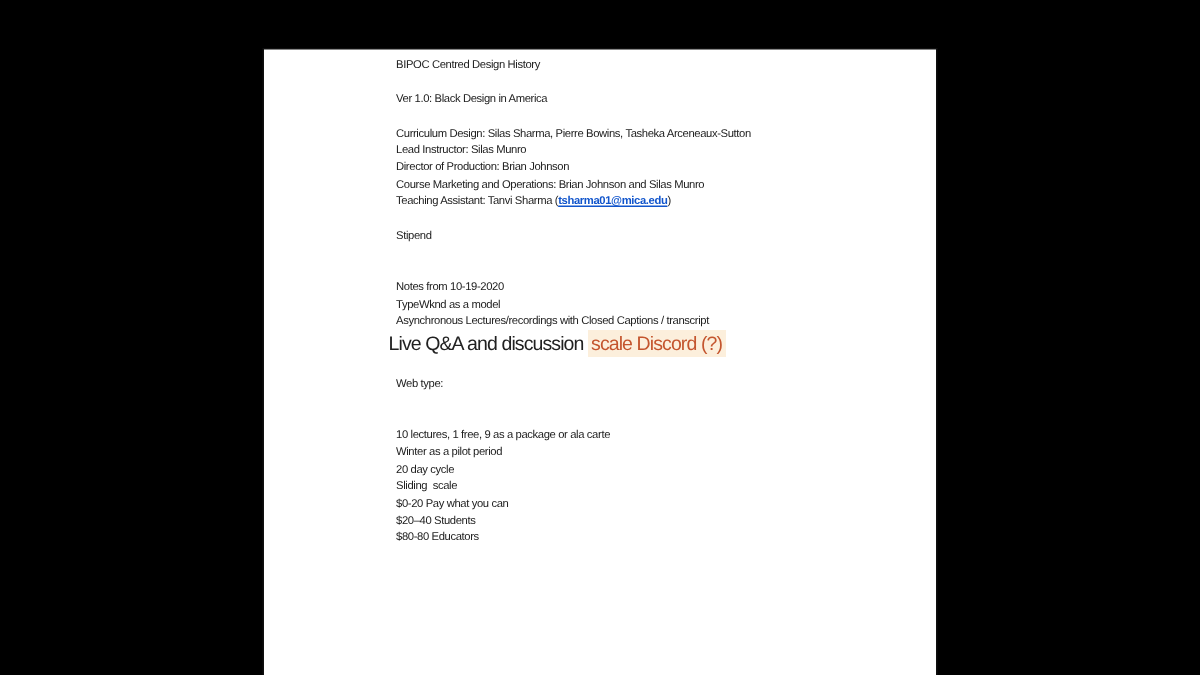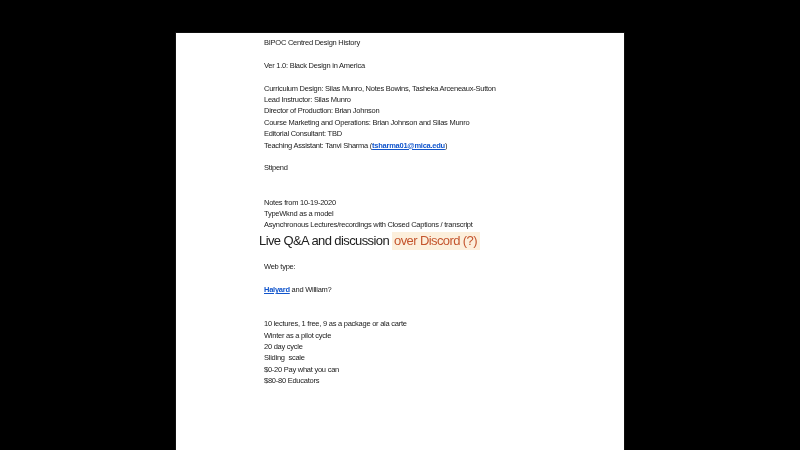--- a/index.html
+++ b/index.html
@@ -69,42 +69,41 @@
 <body>
 
 <div class="canvas">
   <div class="page">
     <div class="content">
 
       <div class="ln">BIPOC Centred Design History</div>
 
       <div class="ln g1">Ver 1.0: Black Design in America</div>
 
-      <div class="ln g1">Curriculum Design: Silas Munro, Notes Bowins, Tasheka Arceneaux-Sutton</div>
+      <div class="ln g1">Curriculum Design: Silas Sharma, Pierre Bowins, Tasheka Arceneaux-Sutton</div>
       <div class="ln">Lead Instructor: Silas Munro</div>
       <div class="ln">Director of Production: Brian Johnson</div>
       <div class="ln">Course Marketing and Operations: Brian Johnson and Silas Munro</div>
-      <div class="ln">Editorial Consultant: TBD</div>
       <div class="ln"><span>Teaching Assistant: Tanvi Sharma (</span><a class="link">tsharma01@mica.edu</a><span>)</span></div>
 
       <div class="ln g1">Stipend</div>
 
       <div class="ln g2">Notes from 10-19-2020</div>
       <div class="ln">TypeWknd as a model</div>
       <div class="ln">Asynchronous Lectures/recordings with Closed Captions / transcript</div>
 
-      <div class="big"><span>Live Q&amp;A and discussion </span><span class="hl">over Discord (?)</span></div>
+      <div class="big"><span>Live Q&amp;A and discussion </span><span class="hl">scale Discord (?)</span></div>
 
 
       <div class="ln g1">Web type:</div>
 
-      <div class="ln g1"><a class="link">Halyard</a><span> and William?</span></div>
 
       <div class="ln g2">10 lectures, 1 free, 9 as a package or ala carte</div>
-      <div class="ln">Winter as a pilot cycle</div>
+      <div class="ln">Winter as a pilot period</div>
       <div class="ln">20 day cycle</div>
       <div class="ln">Sliding  scale</div>
       <div class="ln">$0-20 Pay what you can</div>
+      <div class="ln">$20–40 Students</div>
       <div class="ln">$80-80 Educators</div>
 
     </div>
   </div>
 </div>
 
 </body></html>

